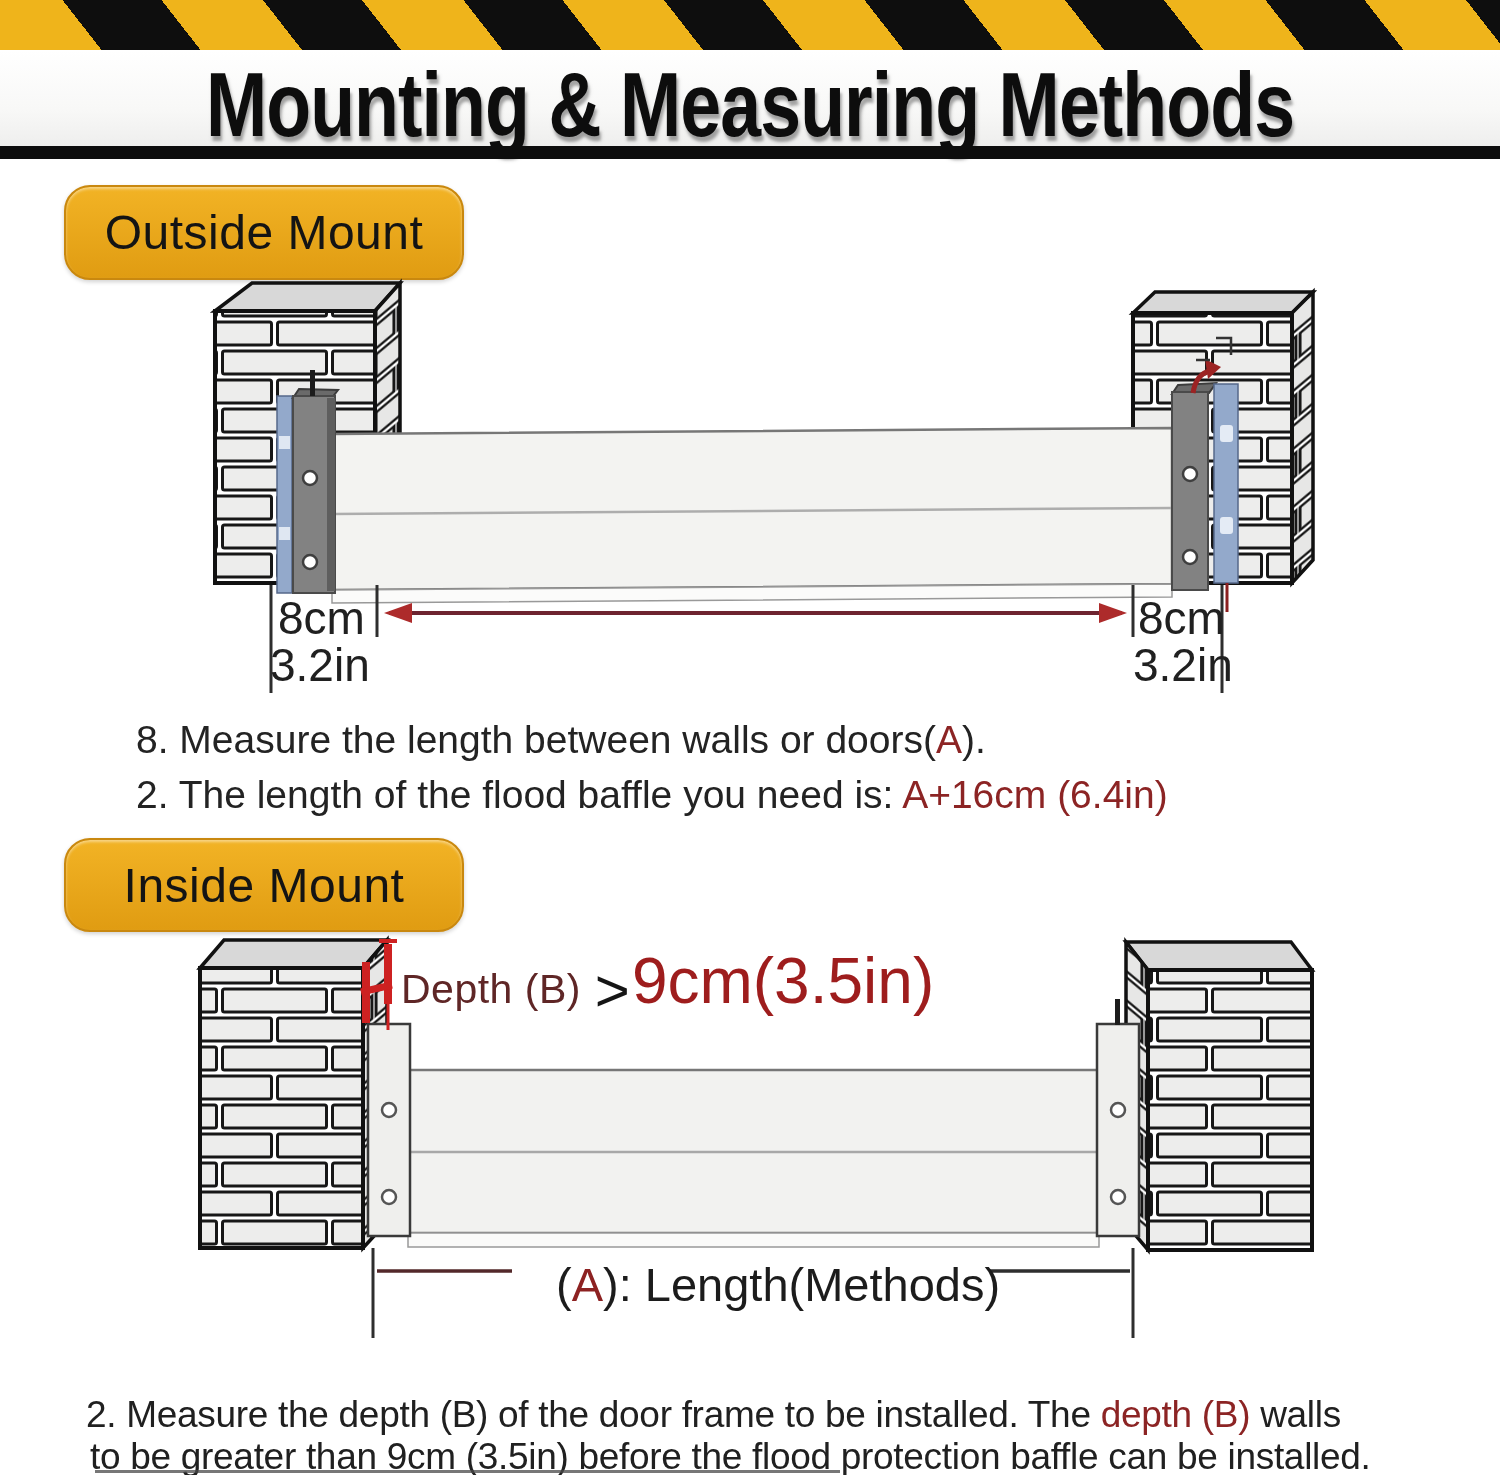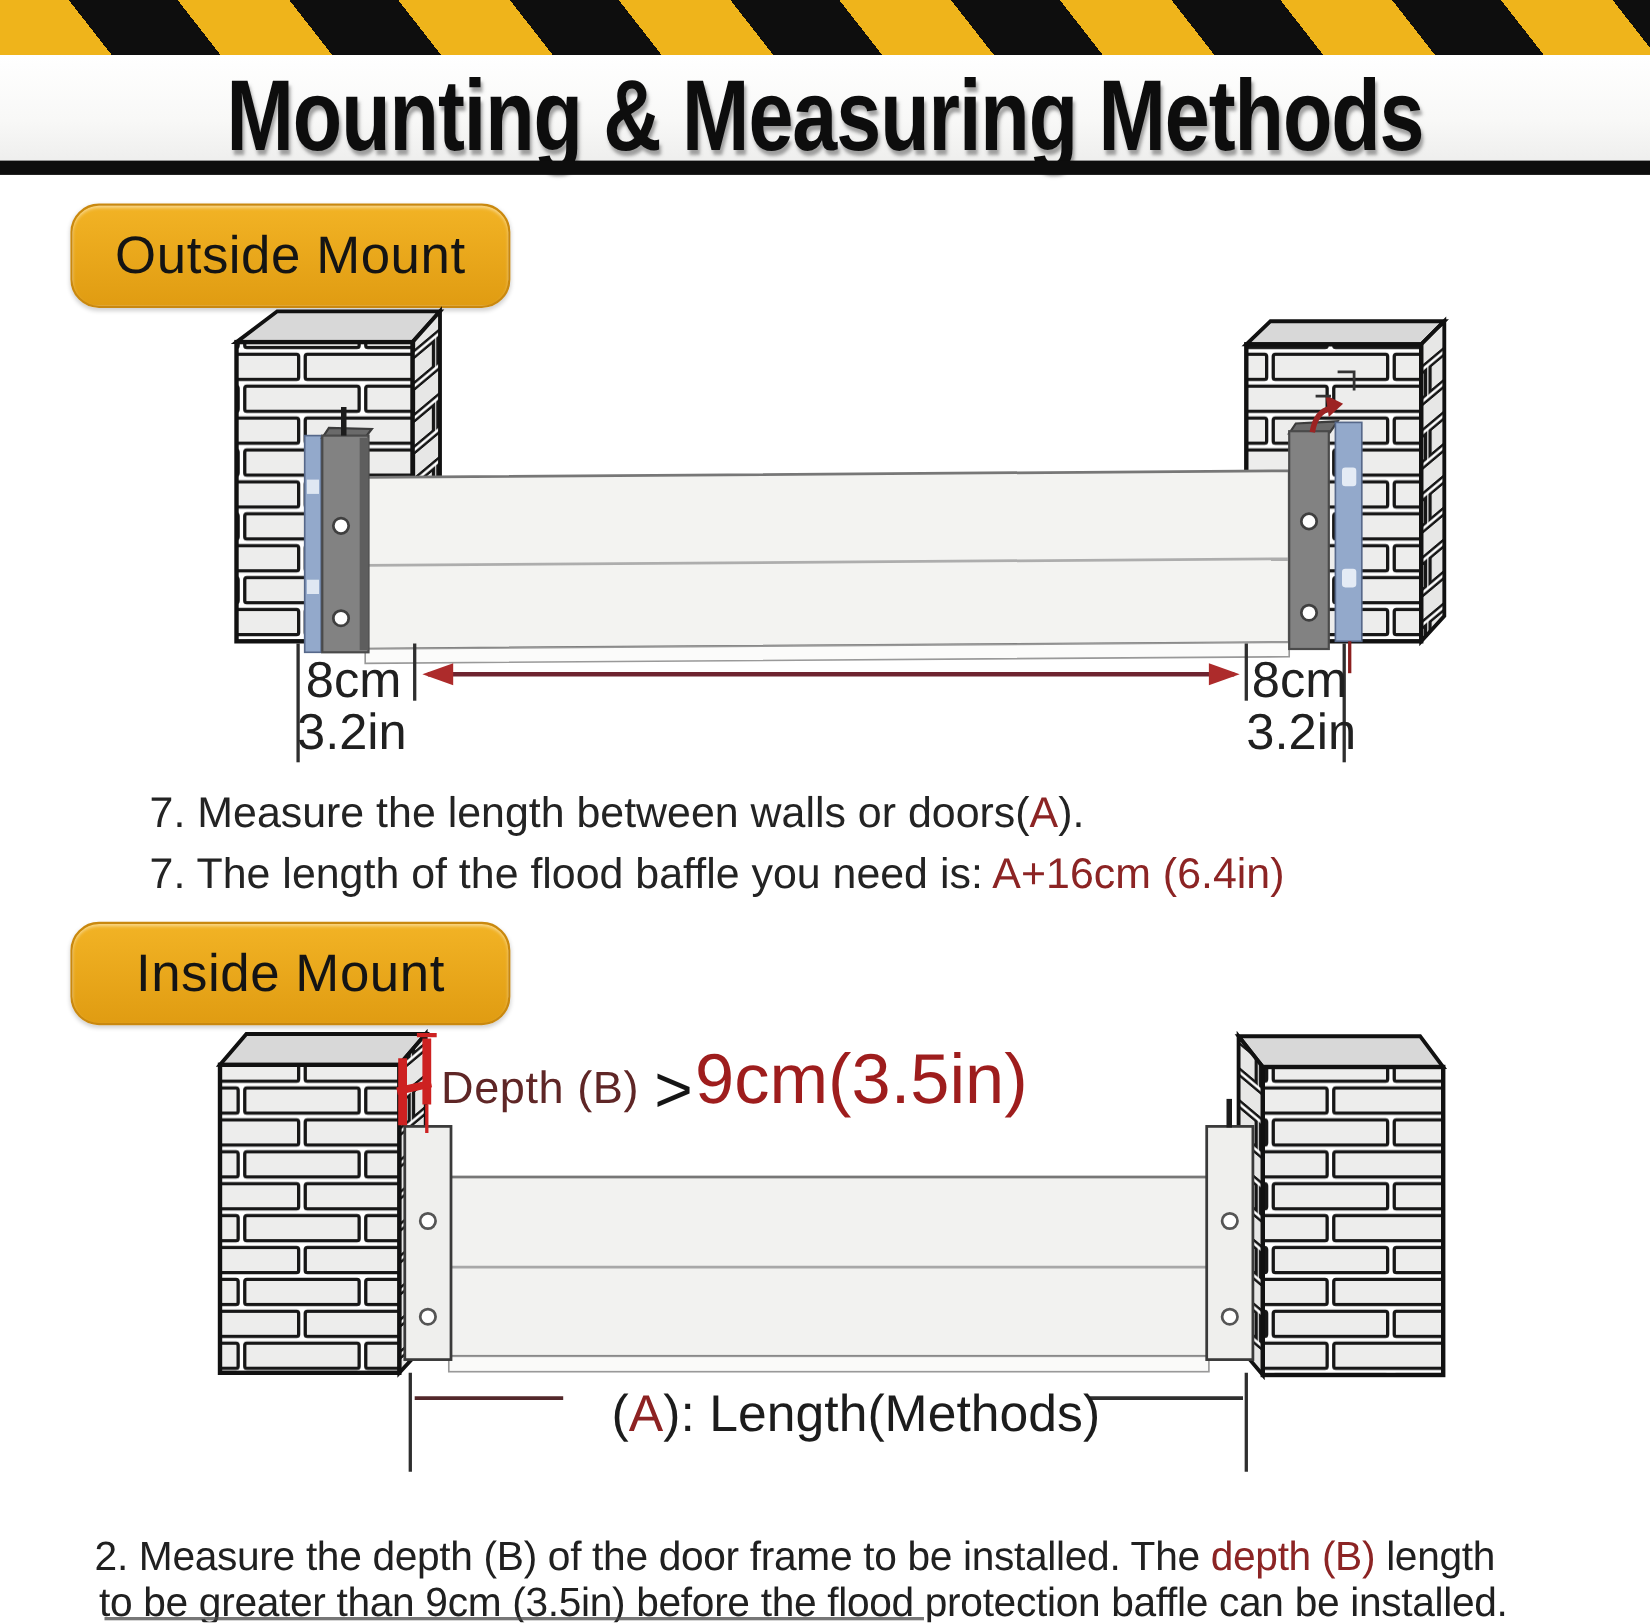--- a/index.html
+++ b/index.html
@@ -160,24 +160,24 @@
     </g>
   </svg>
 
   <div class="t dim" id="dim-8-left">8cm</div>
   <div class="t dim" id="dim-32-left">3.2in</div>
   <div class="t dim" id="dim-8-right">8cm</div>
   <div class="t dim" id="dim-32-right">3.2in</div>
 
 
   <div class="t step" id="steps1-1">
-    <span>7. Measure the length between walls or doors(</span><span class="accent">A</span><span>).</span>
+    <span>8. Measure the length between walls or doors(</span><span class="accent">A</span><span>).</span>
   </div>
   <div class="t step" id="steps1-2">
-    <span>7. The length of the flood baffle you need is: </span><span class="accent">A+16cm (6.4in)</span><span></span>
+    <span>2. The length of the flood baffle you need is: </span><span class="accent">A+16cm (6.4in)</span><span></span>
   </div>
 
   <div class="pill" id="pill-inside">
     <span>Inside Mount</span>
   </div>
 
   <svg id="svg-inside" width="1260" height="412" viewBox="140 930 1260 412">
 
     <g>
       <polygon points="200,968 224,940 387,940 363,968" fill="#d8d8d8" stroke="#111" stroke-width="3.5"></polygon>
@@ -227,20 +227,20 @@
 
   <div class="t" id="depth-note">
     <span class="d1">Depth (B) </span><span class="gt">&gt;</span><span class="d2">9cm(3.5in)</span>
   </div>
 
   <div class="t" id="dim2-label">
     <span>(</span><span class="a">A</span><span>): Length(Methods)</span>
   </div>
 
   <div class="t bline" id="b2">
-    <span>2. Measure the depth (B) of the door frame to be installed. The </span><span class="accent">depth (B)</span><span> length</span>
+    <span>2. Measure the depth (B) of the door frame to be installed. The </span><span class="accent">depth (B)</span><span> walls</span>
   </div>
   <div class="t bline" id="b3">
     <span>to be greater than 9cm (3.5in) before the flood protection baffle can be installed.</span>
   </div>
 
   <div class="bottom-smudge"></div>
 </div>
 
 </body></html>

